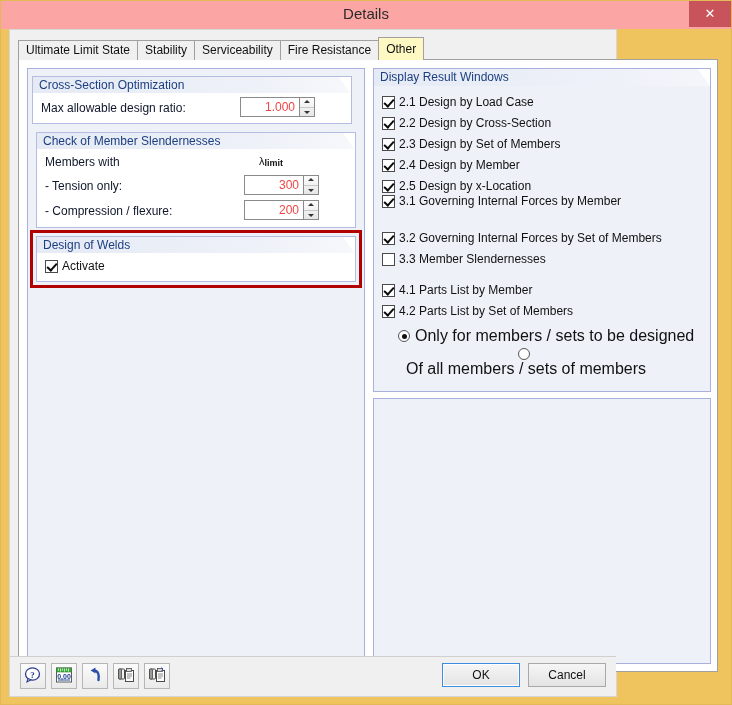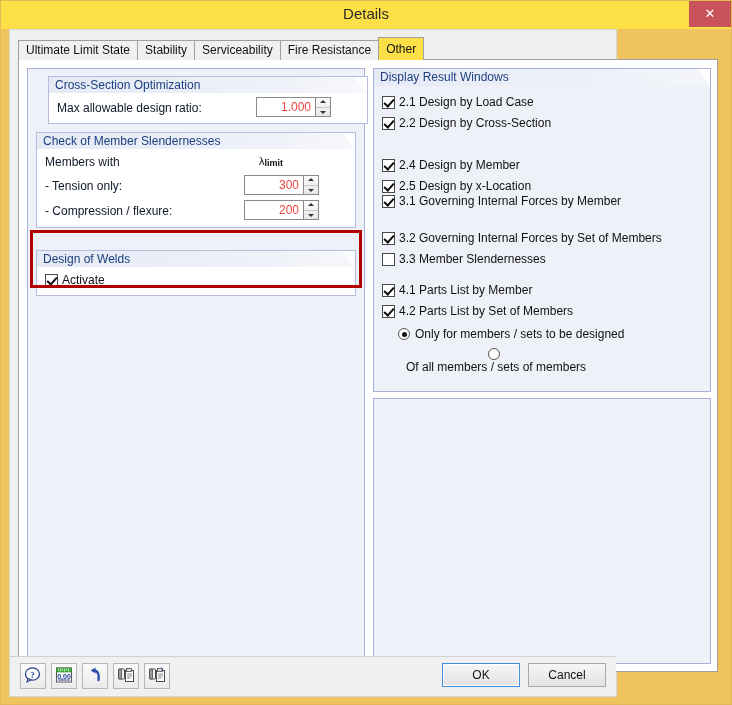--- a/index.html
+++ b/index.html
@@ -16,21 +16,21 @@
   #window {
     position: relative;
     width: 732px; height: 705px;
     background: #efc45f;
     border: 1px solid #e3b957;
   }
 
   #titlebar {
     position: relative;
     height: 28px;
-    background: #fde047;
+    background: #fca5a5;
   }
   #title-text {
     position: absolute;
     left: 0; right: 0; top: 4px;
     text-align: center;
     font-size: 15px;
     color: #2a2a2a;
     font-family: "Liberation Sans", sans-serif;
   }
   #close-button {
@@ -72,21 +72,21 @@
     border: 1px solid #a0a0a0;
     border-bottom: none;
     margin-right: -1px;
     font-size: 12px;
     color: #111;
     cursor: pointer;
     white-space: nowrap;
     position: relative;
   }
   .tab.active {
-    background: #fde047;
+    background: #fef9c3;
     height: 23px;
     line-height: 22px;
     z-index: 6;
     border-color: #a0a0a0;
   }
 
   
   #tabbody {
     position: absolute;
     left: 8px; top: 29px;
@@ -128,23 +128,23 @@
     width: 0; height: 0;
     border-top: 17px solid #ffffff;
     border-left: 12px solid transparent;
   }
   .group-body {
     background: #ffffff;
     position: relative;
     height: calc(100% - 18px);
   }
 
-  #grp-cso   { left: 20px;  top: 7px;   width: 320px; height: 48px; }
+  #grp-cso   { left: 4px;  top: 7px;   width: 320px; height: 48px; }
   #grp-slend { left: 8px;  top: 63px;  width: 320px; height: 96px; }
-  #grp-welds { left: 8px;  top: 181px; width: 320px; height: 46px; }
+  #grp-welds { left: 8px;  top: 167px; width: 320px; height: 46px; }
 
   
   #welds-highlight {
     position: absolute;
     left: 2px; top: 161px;
     width: 332px; height: 58px;
     border: 3px solid #b00000;
     pointer-events: none;
     z-index: 4;
   }
@@ -257,21 +257,21 @@
     flex: none;
   }
   .radio.sel::after {
     content: "";
     position: absolute;
     left: 2.5px; top: 2.5px;
     width: 5px; height: 5px;
     border-radius: 50%;
     background: #111;
   }
-  .rbrow .txt { font-size: 12px; color: #111; }
+  .rbrow .txt { font-size: 16px; color: #111; }
 
   
   #bottombar {
     position: absolute;
     left: 0; bottom: 0;
     width: 100%; height: 40px;
     border-top: 1px solid #d0d0d0;
     background: #f0f0f0;
   }
   #toolbtns {
@@ -408,20 +408,24 @@
         <div class="group-header" style="border-bottom:none; background:linear-gradient(to right,#e5eaf5 0%,#eef1f8 70%,#f4f6fb 100%);">Display Result Windows</div>
 
         <div class="cbrow" style="left:8px; top:26px;">
           <span class="cbox checked"></span>
           <span class="txt">2.1 Design by Load Case</span>
         </div>
         <div class="cbrow" style="left:8px; top:47px;">
           <span class="cbox checked"></span>
           <span class="txt">2.2 Design by Cross-Section</span>
         </div>
+        <div class="cbrow" style="left:8px; top:68px;">
+          <span class="cbox checked"></span>
+          <span class="txt">2.3 Design by Set of Members</span>
+        </div>
         <div class="cbrow" style="left:8px; top:89px;">
           <span class="cbox checked"></span>
           <span class="txt">2.4 Design by Member</span>
         </div>
         <div class="cbrow" style="left:8px; top:110px;">
           <span class="cbox checked"></span>
           <span class="txt">2.5 Design by x-Location</span>
         </div>
 
         <div class="cbrow" style="left:8px; top:125px;">

